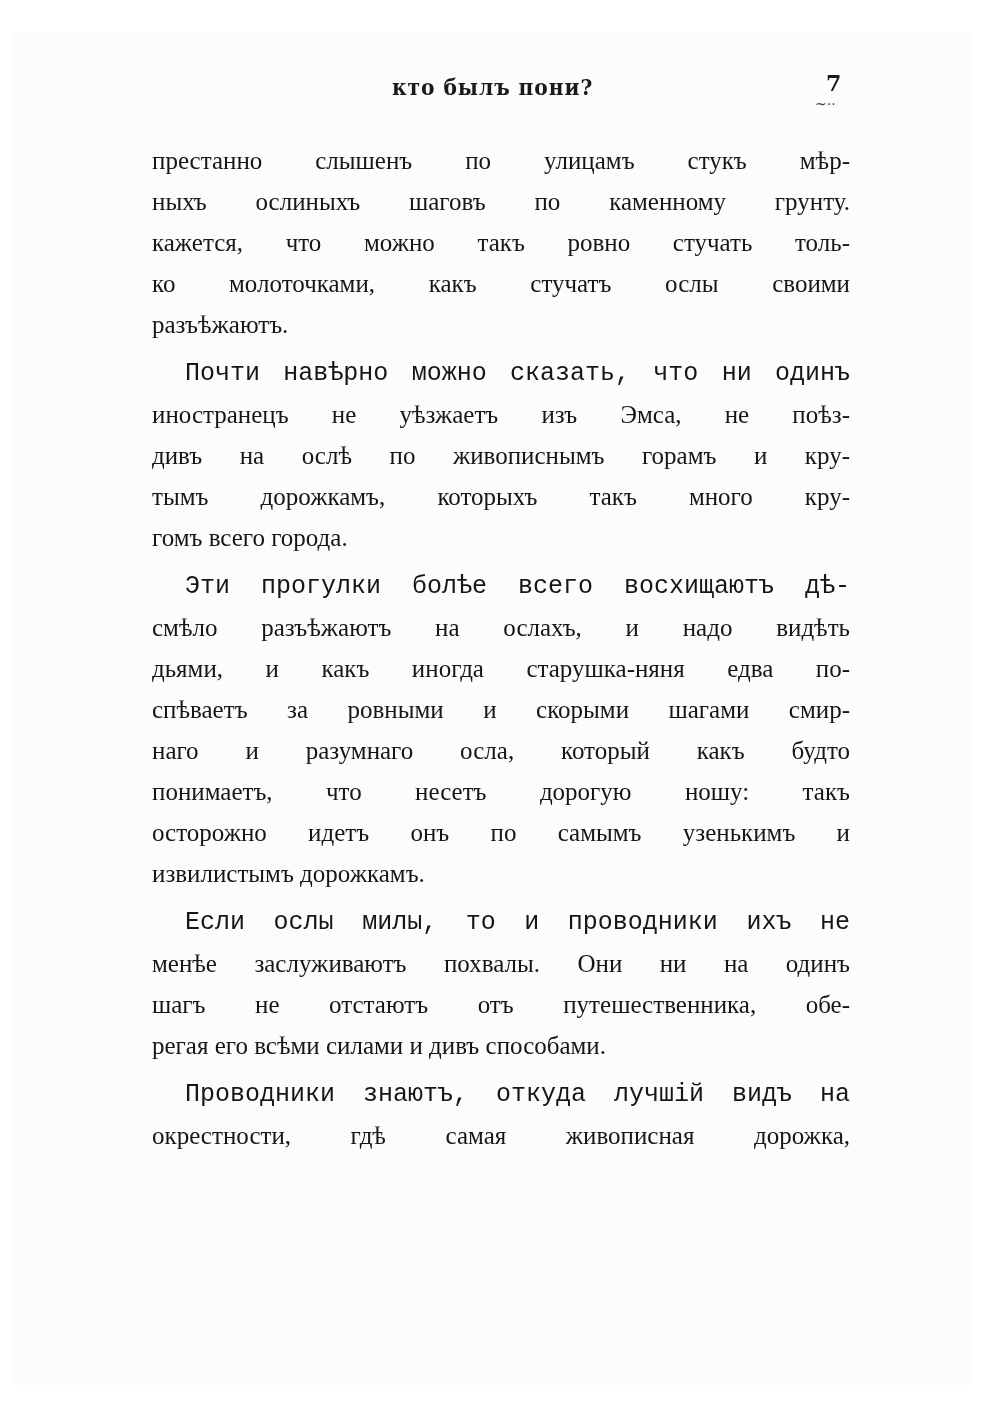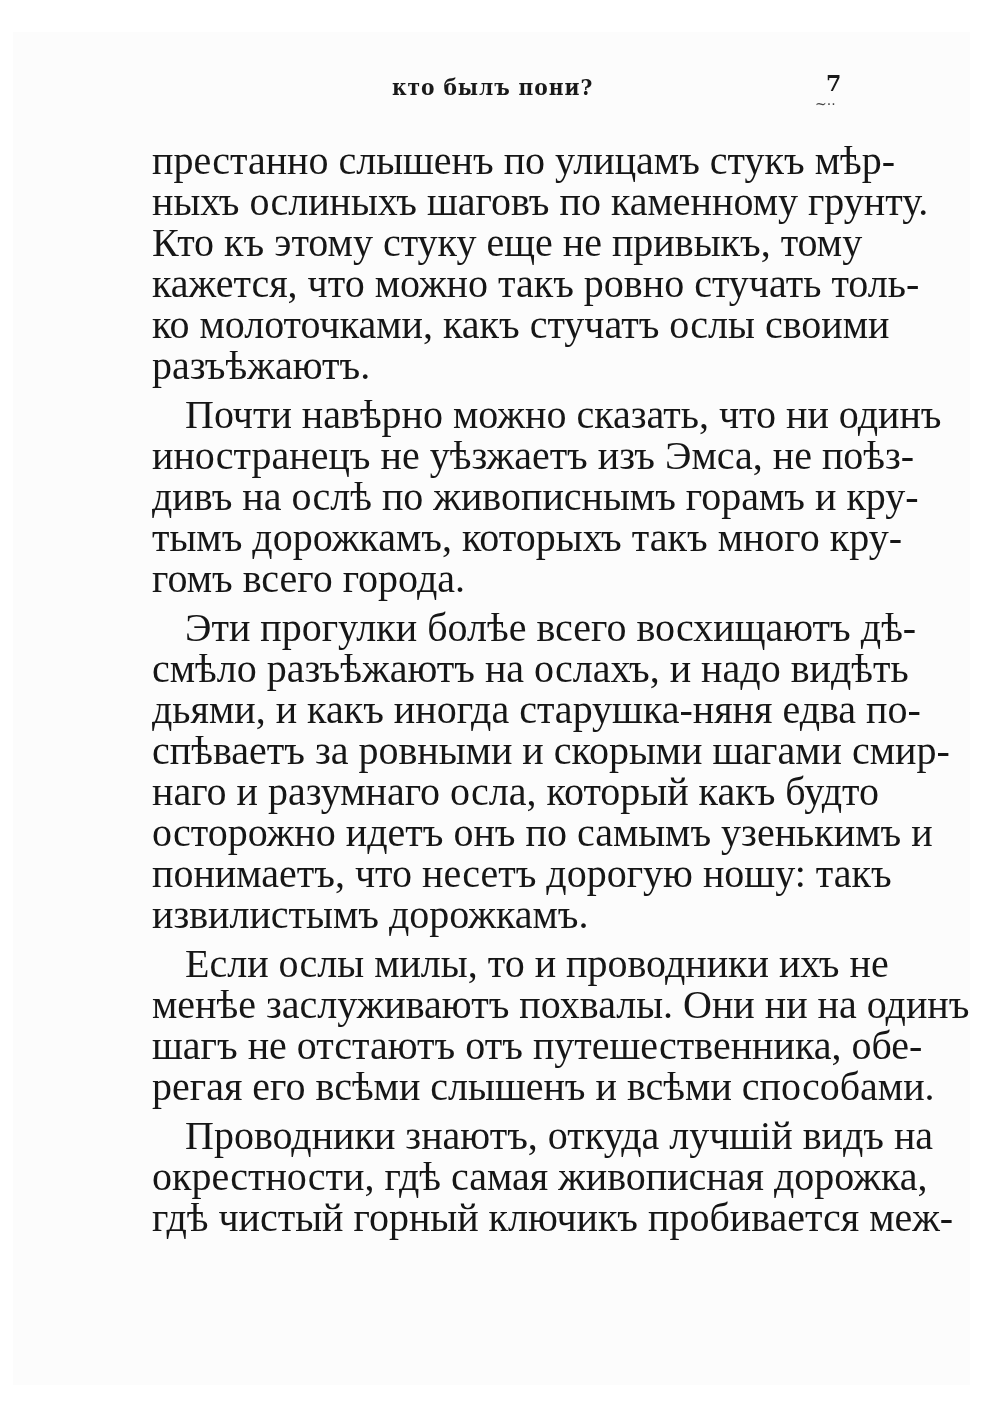--- a/index.html
+++ b/index.html
@@ -57,36 +57,37 @@
       font-family: "DejaVu Sans", sans-serif;
       font-size: 14px;
       color: #444;
     }
     .text-body {
       position: absolute;
       left: 152px;
       top: 140px;
       width: 698px;
       font-family: "Liberation Serif", "DejaVu Serif", serif;
-      font-size: 40px;
+      font-size: 25px;
       color: #161616;
     }
     .line {
       height: 41px;
       line-height: 41px;
       white-space: nowrap;
       text-align: justify;
       text-align-last: justify;
       transform-origin: left center;
     }
     .line.last {
       text-align-last: left;
     }
     .line.indent {
       padding-left: 33px;
+      font-family: Liberation Mono, monospace;
     }
     .para-gap {
       height: 8px;
     }
   </style>
 </head>
 <body>
 
 <div class="page"></div>
 
@@ -94,21 +95,20 @@
   <span class="running-title">кто былъ пони?</span>
   <span class="page-number">7</span>
   <span class="ornament">~··</span>
 </div>
 
 <div class="text-body">
 
   <div>
     <div class="line">престанно слышенъ по улицамъ стукъ мѣр-</div>
     <div class="line">ныхъ ослиныхъ шаговъ по каменному грунту.</div>
-    <div class="line">Кто къ этому стуку еще не привыкъ, тому</div>
     <div class="line">кажется, что можно такъ ровно стучать толь-</div>
     <div class="line">ко молоточками, какъ стучатъ ослы своими</div>
     <div class="line last">разъѣжаютъ.</div>
   </div>
   <div class="para-gap"></div>
 
   <div>
     <div class="line indent">Почти навѣрно можно сказать, что ни одинъ</div>
     <div class="line">иностранецъ не уѣзжаетъ изъ Эмса, не поѣз-</div>
     <div class="line">дивъ на ослѣ по живописнымъ горамъ и кру-</div>
@@ -116,32 +116,31 @@
     <div class="line last">гомъ всего города.</div>
   </div>
   <div class="para-gap"></div>
 
   <div>
     <div class="line indent">Эти прогулки болѣе всего восхищаютъ дѣ-</div>
     <div class="line">смѣло разъѣжаютъ на ослахъ, и надо видѣть</div>
     <div class="line">дьями, и какъ иногда старушка-няня едва по-</div>
     <div class="line">спѣваетъ за ровными и скорыми шагами смир-</div>
     <div class="line">наго и разумнаго осла, который какъ будто</div>
+    <div class="line">понимаетъ, что несетъ дорогую ношу: такъ</div>
     <div class="line">осторожно идетъ онъ по самымъ узенькимъ и</div>
-    <div class="line">понимаетъ, что несетъ дорогую ношу: такъ</div>
     <div class="line last">извилистымъ дорожкамъ.</div>
   </div>
   <div class="para-gap"></div>
 
   <div>
     <div class="line indent">Если ослы милы, то и проводники ихъ не</div>
     <div class="line">менѣе заслуживаютъ похвалы. Они ни на одинъ</div>
     <div class="line">шагъ не отстаютъ отъ путешественника, обе-</div>
-    <div class="line last">регая его всѣми слышенъ и всѣми способами.</div>
+    <div class="line last">регая его всѣми силами и дивъ способами.</div>
   </div>
   <div class="para-gap"></div>
 
   <div>
     <div class="line indent">Проводники знаютъ, откуда лучшiй видъ на</div>
     <div class="line">окрестности, гдѣ самая живописная дорожка,</div>
-    <div class="line">гдѣ чистый горный ключикъ пробивается меж-</div>
   </div>
 </div>
 
 </body></html>

